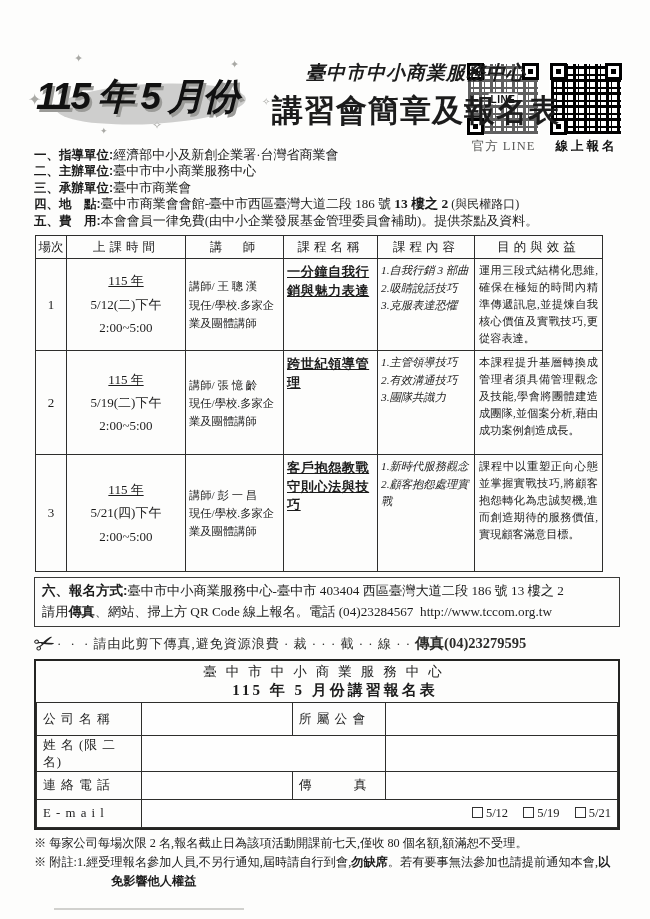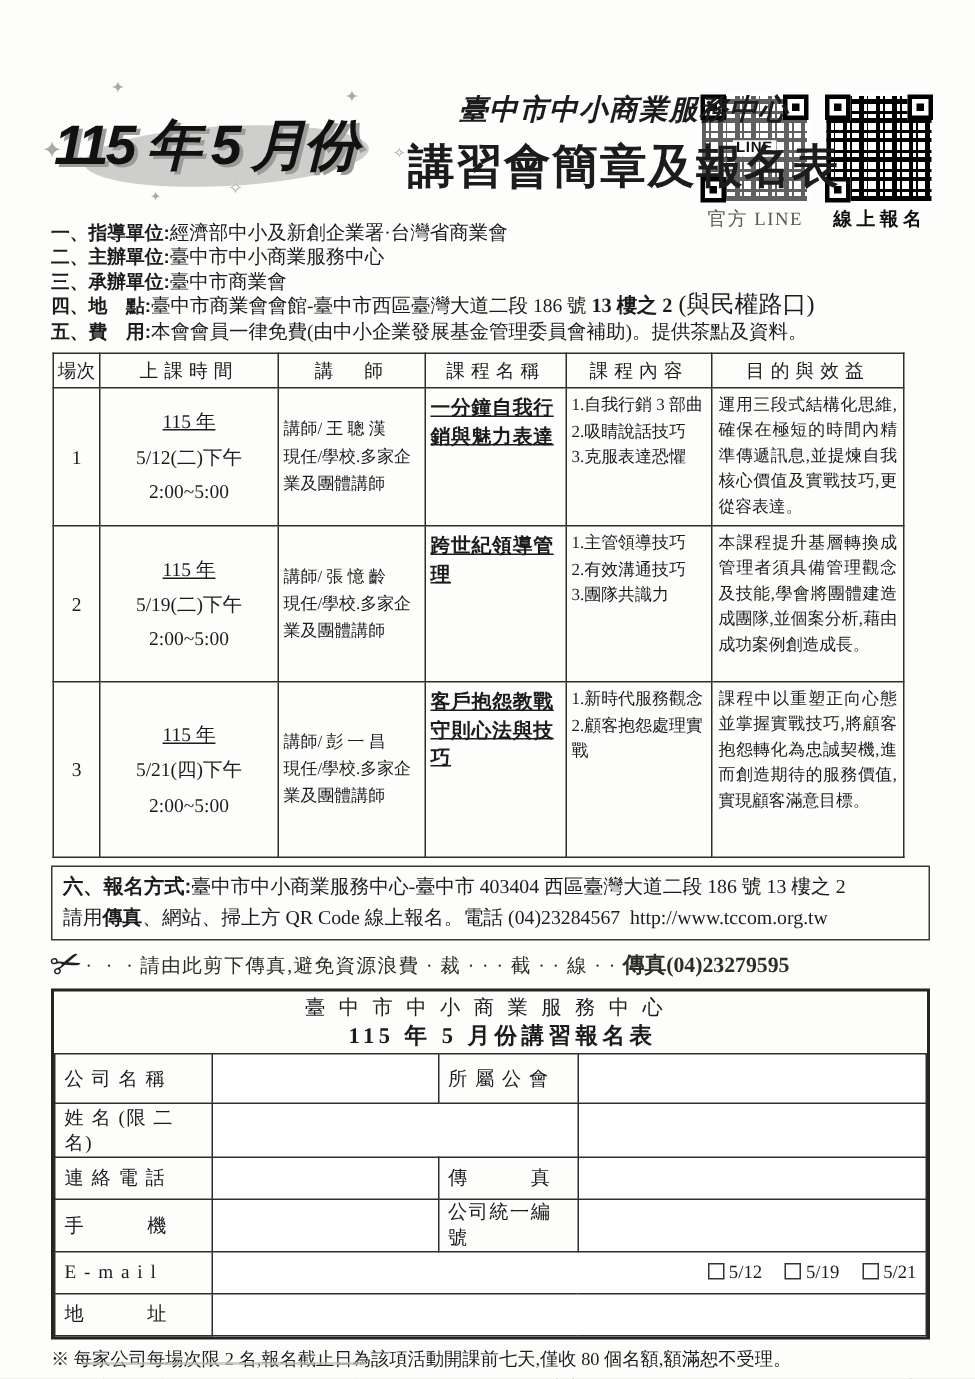--- a/index.html
+++ b/index.html
@@ -43,33 +43,33 @@
      background:#fff; padding:0 2px; font-family:"Liberation Sans",sans-serif; font-weight:bold;
      font-size:10px; color:#111; letter-spacing:.5px; }
   .qr-caption { margin-top:2px; font-size:12.5px; color:#5a5a58; letter-spacing:1px; }
   .qr-caption.bold { color:#111; font-weight:bold; letter-spacing:3px; }
 
   
   .info { margin-top:5px; }
   .info-row { font-size:13px; line-height:16.4px; white-space:nowrap; }
   .info-label { font-weight:bold; font-family:"Liberation Sans",sans-serif; font-size:12.5px; }
   .info-bold { font-weight:bold; font-size:13.5px; }
-  .info-tail { font-size:16px; }
+  .info-tail { font-size:12px; }
 
   
   table.sched { border-collapse:collapse; width:567px; margin:6px 0 0 1px; table-layout:fixed; }
   .sched th, .sched td { border:1.4px solid #2e2e2c; }
   .sched th { font-weight:normal; font-size:12.5px; letter-spacing:4px; height:23px; }
   .c-no   { text-align:center; font-size:13px; }
   .c-time { text-align:center; font-size:13px; line-height:1.8; }
   .c-time span { display:block; }
   .yr { text-decoration:underline; }
   .c-lect { font-size:11.3px; padding:2px 3px; line-height:1.6; vertical-align:middle; }
   .c-course { font-weight:bold; font-size:13.2px; vertical-align:top; padding:4px 2px 0 3px; line-height:1.4; letter-spacing:.5px;text-decoration:underline; }
-  .c-cont { font-size:11.3px; vertical-align:top; padding:3px 2px 16px 3px; line-height:1.55; white-space:pre-line; }
+  .c-cont { font-size:11.3px; vertical-align:top; padding:3px 2px 16px 3px; line-height:1.55; white-space:pre-line;font-style:italic; }
   .c-goal { font-size:11.2px; vertical-align:top; padding:3px 4px; line-height:1.52; text-align:justify; }
   tr.r1 { height:89px; } tr.r2 { height:104px; } tr.r3 { height:117px; }
 
   
   .regbox { border:1.6px solid #3a3a38; margin-top:5px; padding:3px 7px 4px 7px; font-size:13.2px; line-height:1.55; }
   .reg-label { font-weight:bold; font-family:"Liberation Sans",sans-serif; font-size:13.5px; }
   .reg-bold { font-weight:bold; }
   .reg-url { text-decoration:none; color:#1c1c1c; }
 
   
@@ -269,37 +269,27 @@
         <td class="fv" colspan="2"></td>
         <td class="fv"></td>
       </tr>
       <tr>
         <td class="fl">連 絡 電 話</td>
         <td class="fv"></td>
         <td class="fl">傳　　　真</td>
         <td class="fv"></td>
       </tr>
       <tr>
-        <td class="fl">手　　　機</td>
-        <td class="fv"></td>
-        <td class="fl">公司統一編號</td>
-        <td class="fv"></td>
-      </tr>
-      <tr>
         <td class="fl">E - m a i l</td>
         <td class="fv cb-wrap" colspan="3">
           <span class="cb-box"></span><span class="cb-label">5/12</span>
           <span class="cb-box"></span><span class="cb-label">5/19</span>
           <span class="cb-box"></span><span class="cb-label">5/21</span>
         </td>
       </tr>
-      <tr>
-        <td class="fl">地　　　址</td>
-        <td class="fv" colspan="3"></td>
-      </tr>
     </tbody>
       </table>
   </div>
 
   <div class="notes">
     <div>※ 每家公司每場次限 2 名,報名截止日為該項活動開課前七天,僅收 80 個名額,額滿恕不受理。</div>
     <div class="n-hang">
       <span>※ 附註:1.經受理報名參加人員,不另行通知,屆時請自行到會,</span><span class="nb">勿缺席</span><span>。若有要事無法參加也請提前通知本會,</span><span class="nb">以免影響他人權益</span>
     </div>
 

